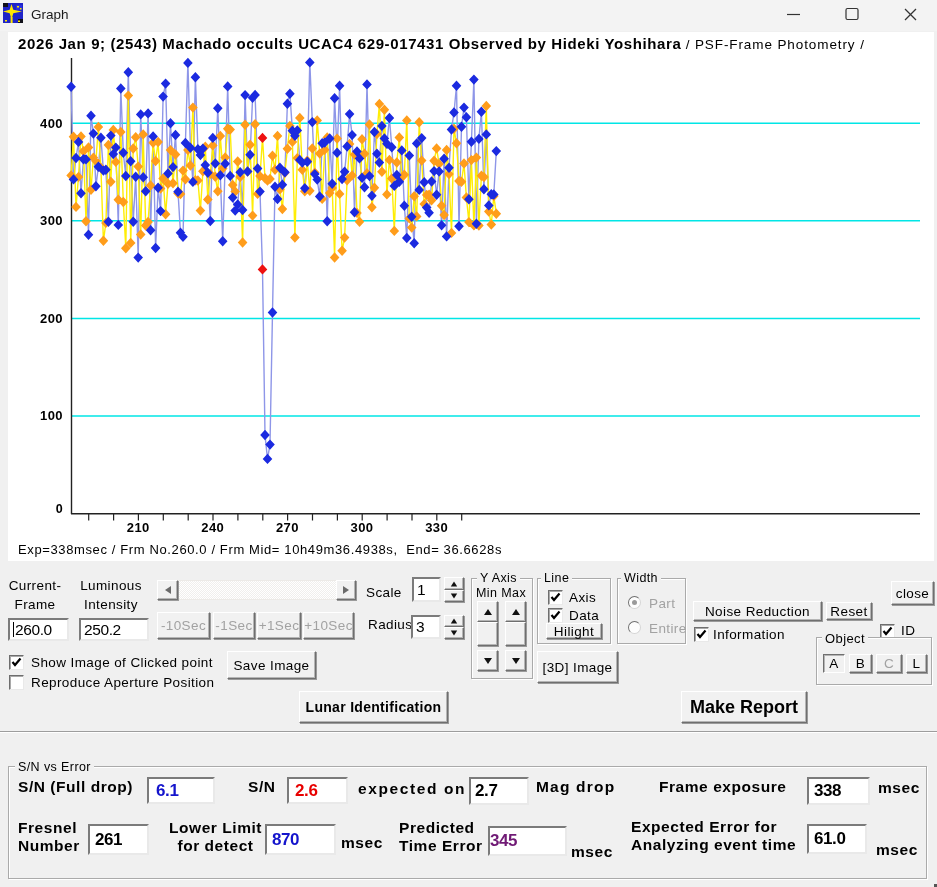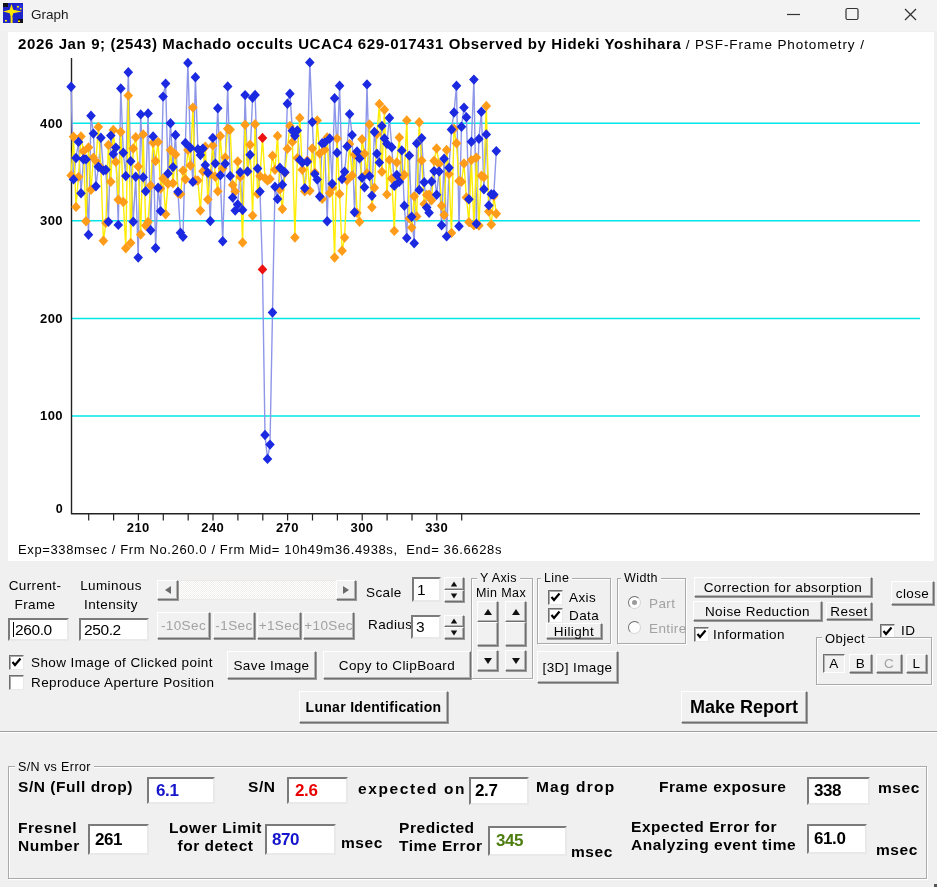--- a/index.html
+++ b/index.html
@@ -121,21 +121,20 @@
 
   <div class="cb" style="left:9px;top:655px;">
       <svg class="ck" width="13" height="13">
         <path d="M2.5 6 L5 9 L10.5 2.5" fill="none" stroke="#000" stroke-width="2.2"></path>
       </svg>
     </div>
   <div class="lbl" style="left:31px;top:655px;">Show Image of Clicked point</div>
   <div class="cb" style="left:9px;top:675px;"></div>
   <div class="lbl" style="left:31px;top:675px;">Reproduce Aperture Position</div>
   <div class="btn" style="left:227px;top:651px;width:89px;height:28px;">Save Image</div>
-  <div class="btn" style="left:323px;top:651px;width:148px;height:28px;">Copy to ClipBoard</div>
 
   <div class="gb" style="left:471px;top:578px;width:62px;height:101px;"></div>
   <div class="gl" style="left:477px;top:571px;">Y Axis</div>
   <div class="lbl" style="left:476px;top:586px;font-size:12.5px;">Min Max</div>
   <div class="btn" style="left:477px;top:601px;width:21px;height:21px;">
       <div class="tua"></div>
     </div>
   <div class="btn" style="left:477px;top:622px;width:21px;height:24px;"></div>
   <div class="btn" style="left:477px;top:650px;width:21px;height:21px;">
       <div class="tda"></div>
@@ -167,21 +166,20 @@
   <div class="gb" style="left:617px;top:578px;width:69px;height:66px;"></div>
   <div class="gl" style="left:621px;top:571px;">Width</div>
   <div class="rad" style="left:628px;top:596px;">
       <div class="ab" style="left:3px;top:3px;width:5px;height:5px;border-radius:50%;background:#9a9a9a;"></div>
     </div>
   <div class="lbl" style="left:649px;top:596px;color:#a2a2a2;">Part</div>
   <div class="rad" style="left:628px;top:621px;"></div>
   <div class="lbl" style="left:649px;top:621px;color:#a2a2a2;">Entire</div>
   <div class="btn" style="left:537px;top:651px;width:81px;height:32px;">[3D] Image</div>
 
-  <div class="btn" style="left:694px;top:577px;width:178px;height:20px;">Correction for absorption</div>
   <div class="btn" style="left:891px;top:581px;width:43px;height:24px;">close</div>
   <div class="btn" style="left:693px;top:601px;width:129px;height:20px;">Noise Reduction</div>
   <div class="btn" style="left:826px;top:602px;width:46px;height:18px;">Reset</div>
   <div class="cb" style="left:694px;top:627px;">
       <svg class="ck" width="13" height="13">
         <path d="M2.5 6 L5 9 L10.5 2.5" fill="none" stroke="#000" stroke-width="2.2"></path>
       </svg>
     </div>
   <div class="lbl" style="left:713px;top:627px;">Information</div>
   <div class="cb" style="left:880px;top:624px;">
@@ -215,19 +213,19 @@
   <div class="lbl b" style="left:536px;top:778px;font-size:15.5px;letter-spacing:1.2px;">Mag drop</div>
   <div class="lbl b" style="left:659px;top:778px;font-size:15.5px;letter-spacing:0.55px;">Frame exposure</div>
   <div class="inp" style="left:807px;top:777px;width:63px;height:28px;font-weight:bold;font-size:17px;padding-left:5px;">338</div>
   <div class="lbl b" style="left:878px;top:779px;font-size:15.5px;letter-spacing:0.55px;">msec</div>
   <div class="lbl b" style="left:18px;top:819px;font-size:15.5px;letter-spacing:0.55px;line-height:18px;">Fresnel<br>Number</div>
   <div class="inp" style="left:88px;top:824px;width:61px;height:31px;font-weight:bold;font-size:17px;padding-left:5px;">261</div>
   <div class="lbl b" style="left:169px;top:819px;font-size:15.5px;letter-spacing:0.55px;line-height:17.5px;width:93px;text-align:center;">Lower Limit<br>for detect</div>
   <div class="inp" style="left:265px;top:824px;width:71px;height:31px;color:#1414cc;font-weight:bold;font-size:17px;padding-left:5px;">870</div>
   <div class="lbl b" style="left:341px;top:834px;font-size:15.5px;letter-spacing:0.55px;">msec</div>
   <div class="lbl b" style="left:399px;top:819px;font-size:15.5px;letter-spacing:0.55px;line-height:17.5px;">Predicted<br>Time Error</div>
-  <div class="inp" style="left:488px;top:826px;width:79px;height:30px;color:#4d7c0f;font-weight:bold;font-size:17px;padding-left:6px;">345</div>
+  <div class="inp" style="left:488px;top:826px;width:79px;height:30px;color:#701a75;font-weight:bold;font-size:17px;padding-left:0;">345</div>
   <div class="lbl b" style="left:571px;top:843px;font-size:15.5px;letter-spacing:0.55px;">msec</div>
   <div class="lbl b" style="left:631px;top:818px;font-size:15.5px;letter-spacing:0.55px;line-height:18px;">Expected Error for<br>Analyzing event time</div>
   <div class="inp" style="left:807px;top:824px;width:60px;height:30px;font-weight:bold;font-size:17px;padding-left:5px;">61.0</div>
   <div class="lbl b" style="left:876px;top:841px;font-size:15.5px;letter-spacing:0.55px;">msec</div>
 <div class="ab" style="left:934px;top:884px;width:3px;height:3px;background:#555;"></div>
 </div>
 
 </body></html>

